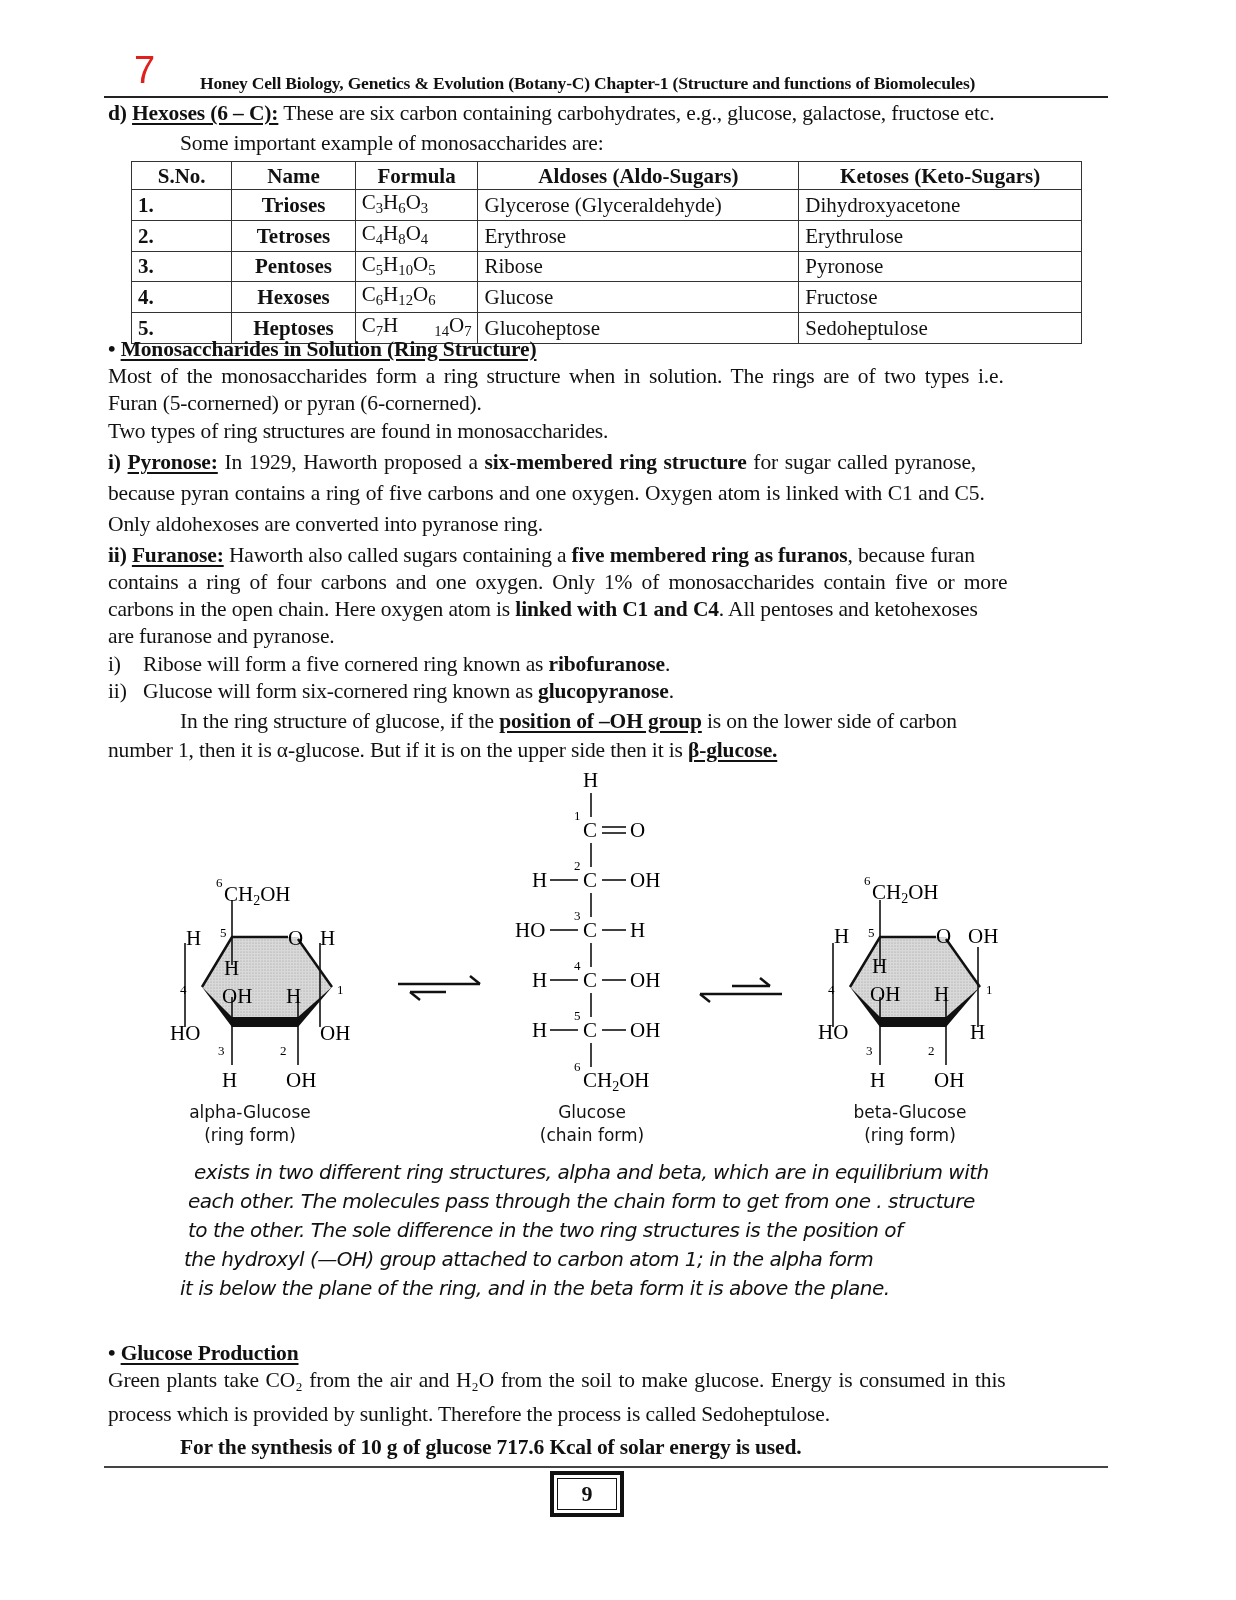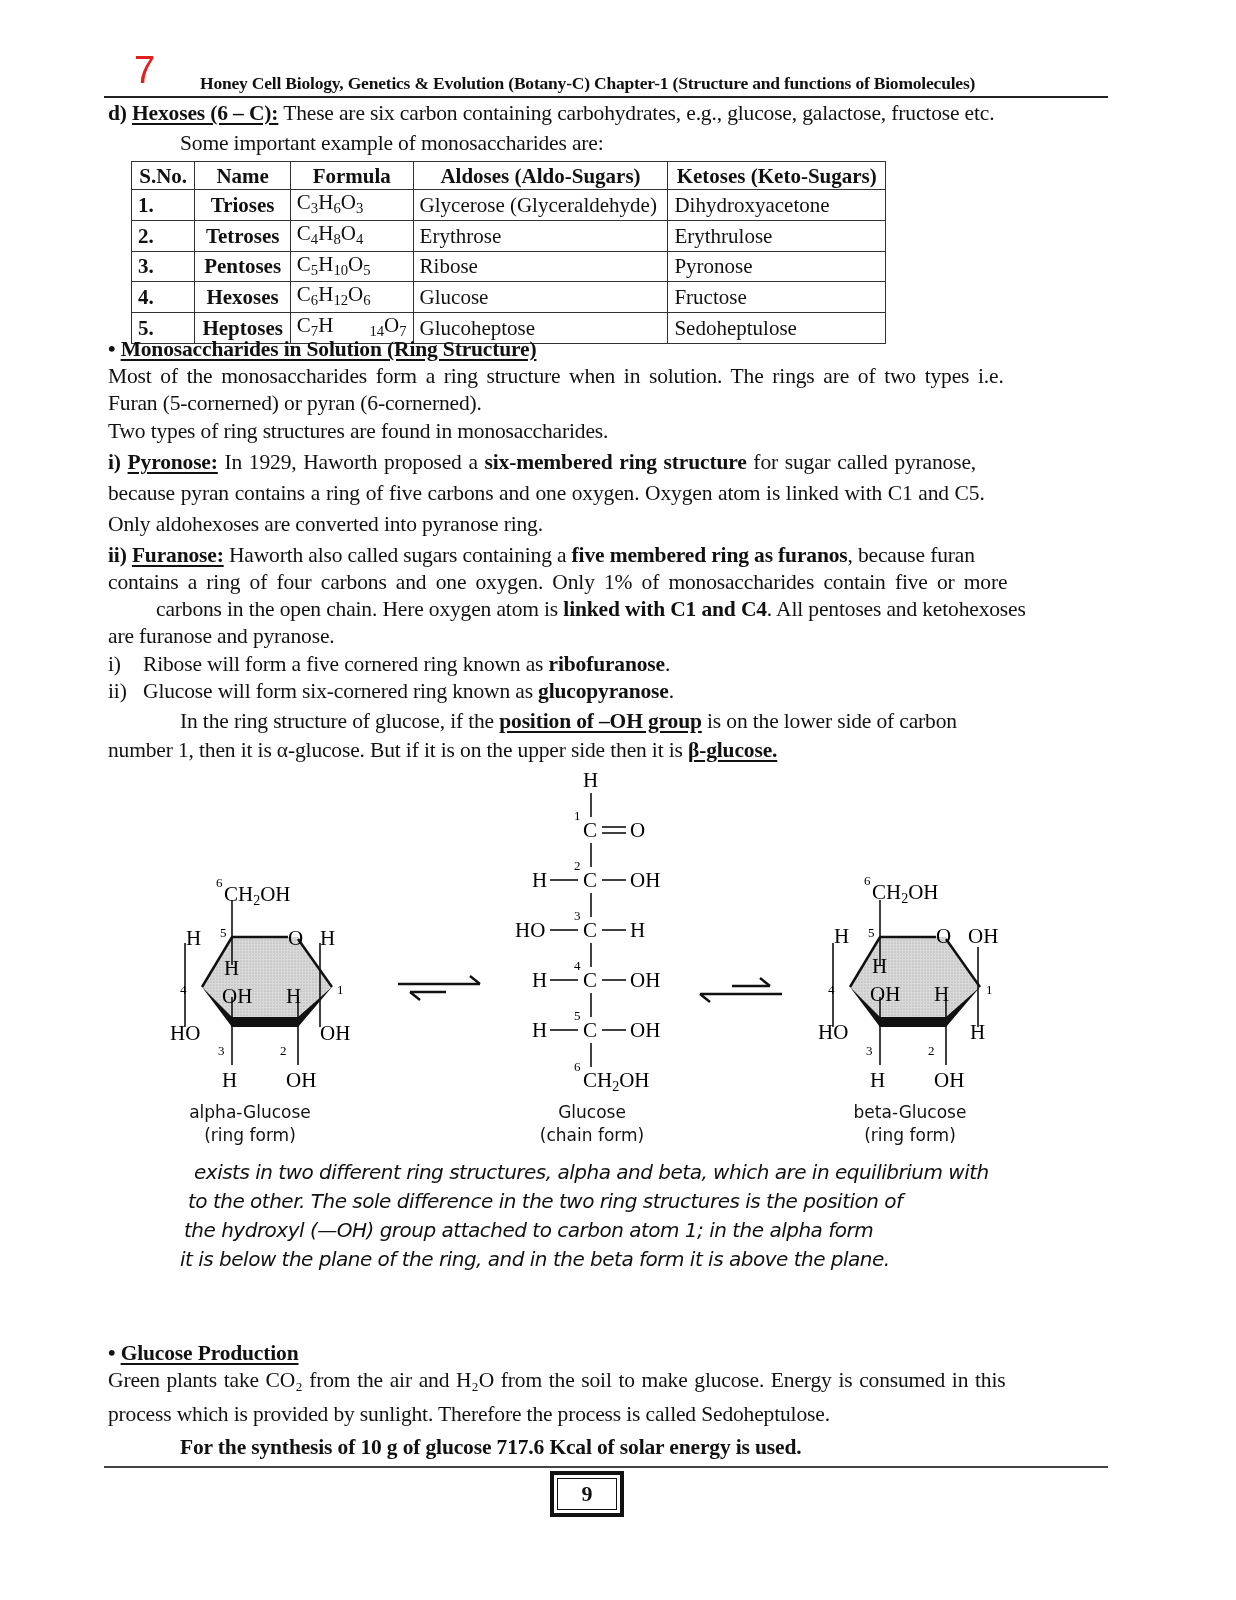--- a/index.html
+++ b/index.html
@@ -5,21 +5,21 @@
   * { box-sizing: border-box; margin: 0; padding: 0; }
   html, body { width: 1236px; height: 1600px; background: #ffffff; }
   body { position: relative; font-family: "Liberation Serif", serif; color: #111; overflow: hidden; }
   .abs { position: absolute; }
   .chapnum { left: 134px; top: 50px; font-family: "Liberation Sans", sans-serif; font-size: 38px; color: #e0201c; line-height: 40px; }
   .runhead { left: 200px; top: 73px; font-size: 17.5px; font-weight: bold; letter-spacing: -0.2px; white-space: nowrap; }
   .hrule-top { left: 104px; top: 96px; width: 1004px; height: 2px; background: #222; }
   .line { position: absolute; left: 108px; font-size: 21.5px; white-space: nowrap; line-height: 26px; letter-spacing: -0.15px; }
   .u { text-decoration: underline; text-underline-offset: 3px; }
   b { font-weight: bold; }
-  table.mono { position: absolute; left: 131px; top: 161px; width: 755px; border-collapse: collapse; font-size: 21px; }
+  table.mono { position: absolute; left: 131px; top: 161px; width: 951px; border-collapse: collapse; font-size: 21px; }
   table.mono td, table.mono th { border: 1.5px solid #333; height: 28.2px; line-height: 24px; padding: 0 6px; text-align: left; white-space: nowrap; }
   table.mono th { font-weight: bold; text-align: center; }
   table.mono td.b { font-weight: bold; }
   table.mono td.ctr { text-align: center; }
   .diagram { position: absolute; left: 150px; top: 765px; width: 940px; height: 390px; }
   .cap { font-family: "DejaVu Sans", sans-serif; font-size: 17px; text-align: center; position: absolute; line-height: 23px; }
   .caption-block { position: absolute; left: 180px; top: 1158px; width: 880px; font-family: "DejaVu Sans", sans-serif; font-style: italic; font-size: 20px; line-height: 29px; letter-spacing: -0.5px; }
   .caption-block div { white-space: nowrap; }
   .hrule-bot { left: 104px; top: 1466px; width: 1004px; height: 1.5px; background: #444; }
   .pagebox { left: 550px; top: 1471px; width: 74px; height: 46px; border: 4px solid #111; }
@@ -104,21 +104,21 @@
 <div class="line" style="top:449px; word-spacing:1.5px;">
   <b>i) </b><b class="u">Pyronose:</b><span> In 1929, Haworth proposed a </span><b>six-membered ring structure</b><span> for sugar called pyranose,</span>
 </div>
 <div class="line" style="top:480px; word-spacing:0.5px;">because pyran contains a ring of five carbons and one oxygen. Oxygen atom is linked with C1 and C5.</div>
 <div class="line" style="top:511px;">Only aldohexoses are converted into pyranose ring.</div>
 
 <div class="line" style="top:542px;">
   <b>ii) </b><b class="u">Furanose:</b><span>  Haworth also called sugars containing a </span><b>five membered ring as furanos</b><span>, because furan</span>
 </div>
 <div class="line" style="top:569px; word-spacing:4px;">contains a ring of four carbons and one oxygen. Only 1% of monosaccharides contain five or more</div>
-<div class="line" style="top:596px;margin-left:48px;">
+<div class="line" style="top:596px;">
   <span>carbons in the open chain. Here oxygen atom is </span><b>linked with C1 and C4</b><span>. All pentoses and ketohexoses</span>
 </div>
 <div class="line" style="top:623px;">are furanose and pyranose.</div>
 
 <div class="line" style="top:651px;">
   <span style="display:inline-block;width:35px;">i)</span><span>Ribose will form a five cornered ring known as </span><b>ribofuranose</b><span>.</span>
 </div>
 <div class="line" style="top:678px;">
   <span style="display:inline-block;width:35px;">ii)</span><span>Glucose will form six-cornered ring known as </span><b>glucopyranose</b><span>.</span>
 </div>
@@ -266,20 +266,21 @@
     <div>(chain form)</div>
   </div>
   <div class="cap" style="left:680px; top:336px; width:160px;">
     <div>beta-Glucose</div>
     <div>(ring form)</div>
   </div>
 </div>
 
 <div class="caption-block">
   <div style="padding-left:14px;">exists in two different ring structures, alpha and beta, which are in equilibrium with</div>
+  <div style="padding-left:8px;">each other. The molecules pass through the chain form to get from one . structure</div>
   <div style="padding-left:8px;">to the other. The  sole difference in the two ring structures is the position of</div>
   <div style="padding-left:4px;">the hydroxyl (—OH) group attached to carbon atom 1; in the alpha form</div>
   <div style="padding-left:0px;">it is below the plane of the ring, and in the beta form it is above the plane.</div>
 </div>
 
 <div class="line" style="top:1340px;">
   <b>•</b> <b class="u">Glucose Production</b>
 </div>
 <div class="line" style="top:1367px; word-spacing:1.5px;">Green plants take CO₂ from the air and H₂O from the soil to make glucose. Energy is consumed in this</div>
 <div class="line" style="top:1401px;">process which is provided by sunlight. Therefore the process is called Sedoheptulose.</div>

